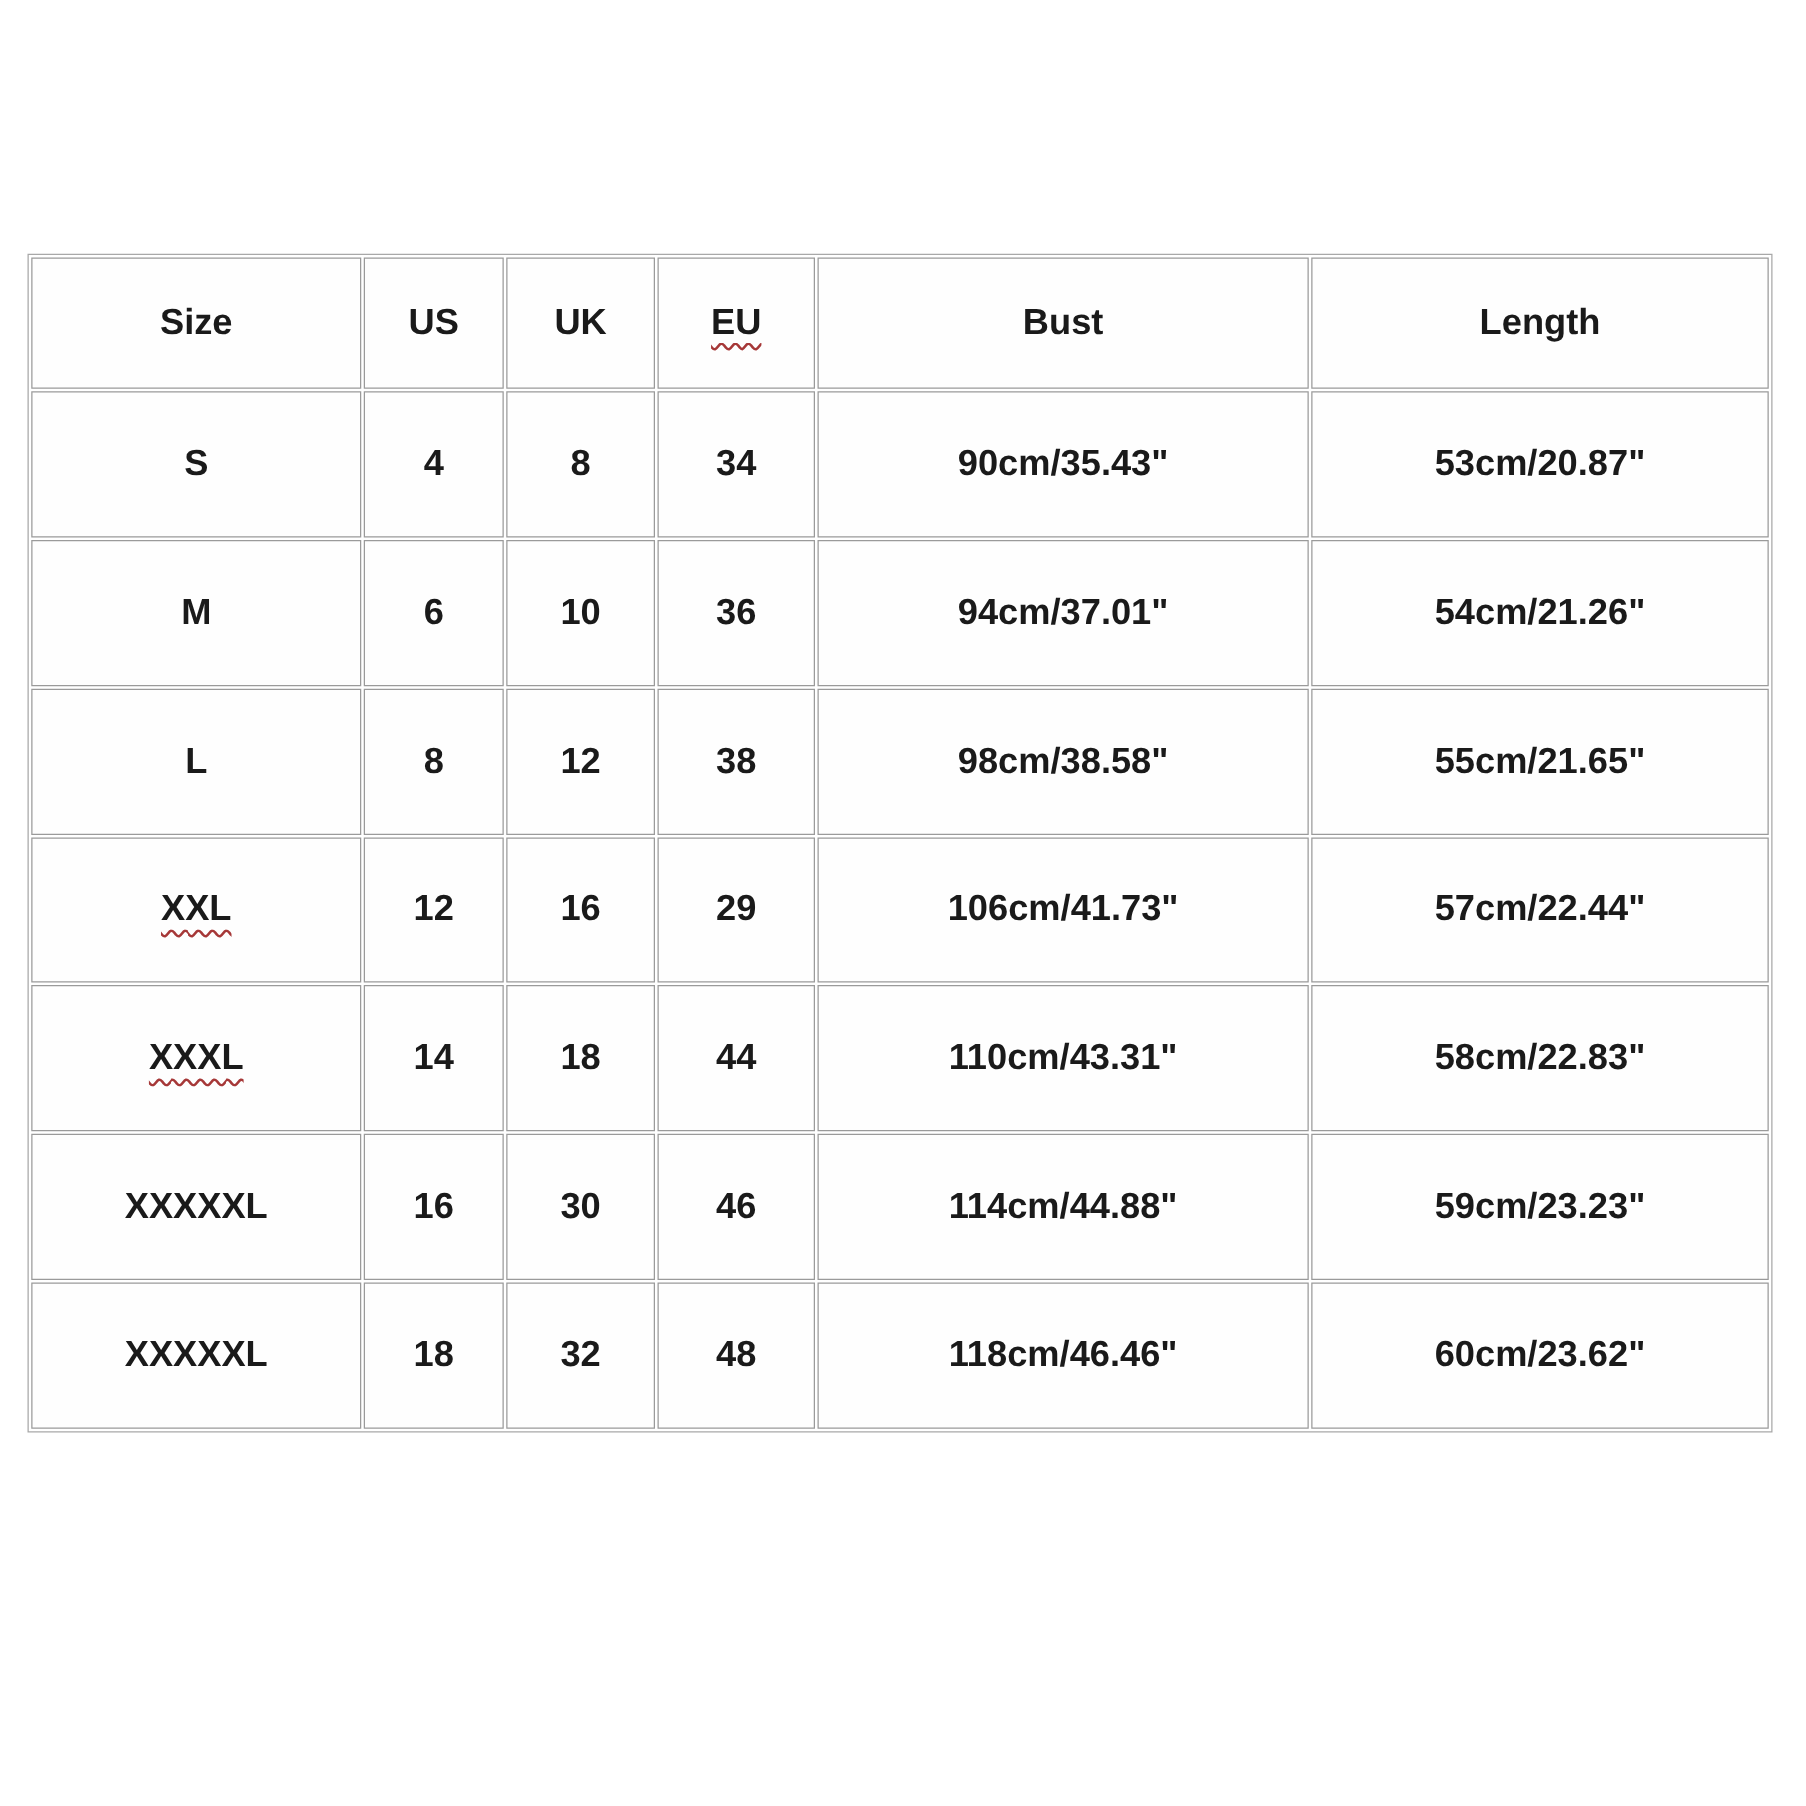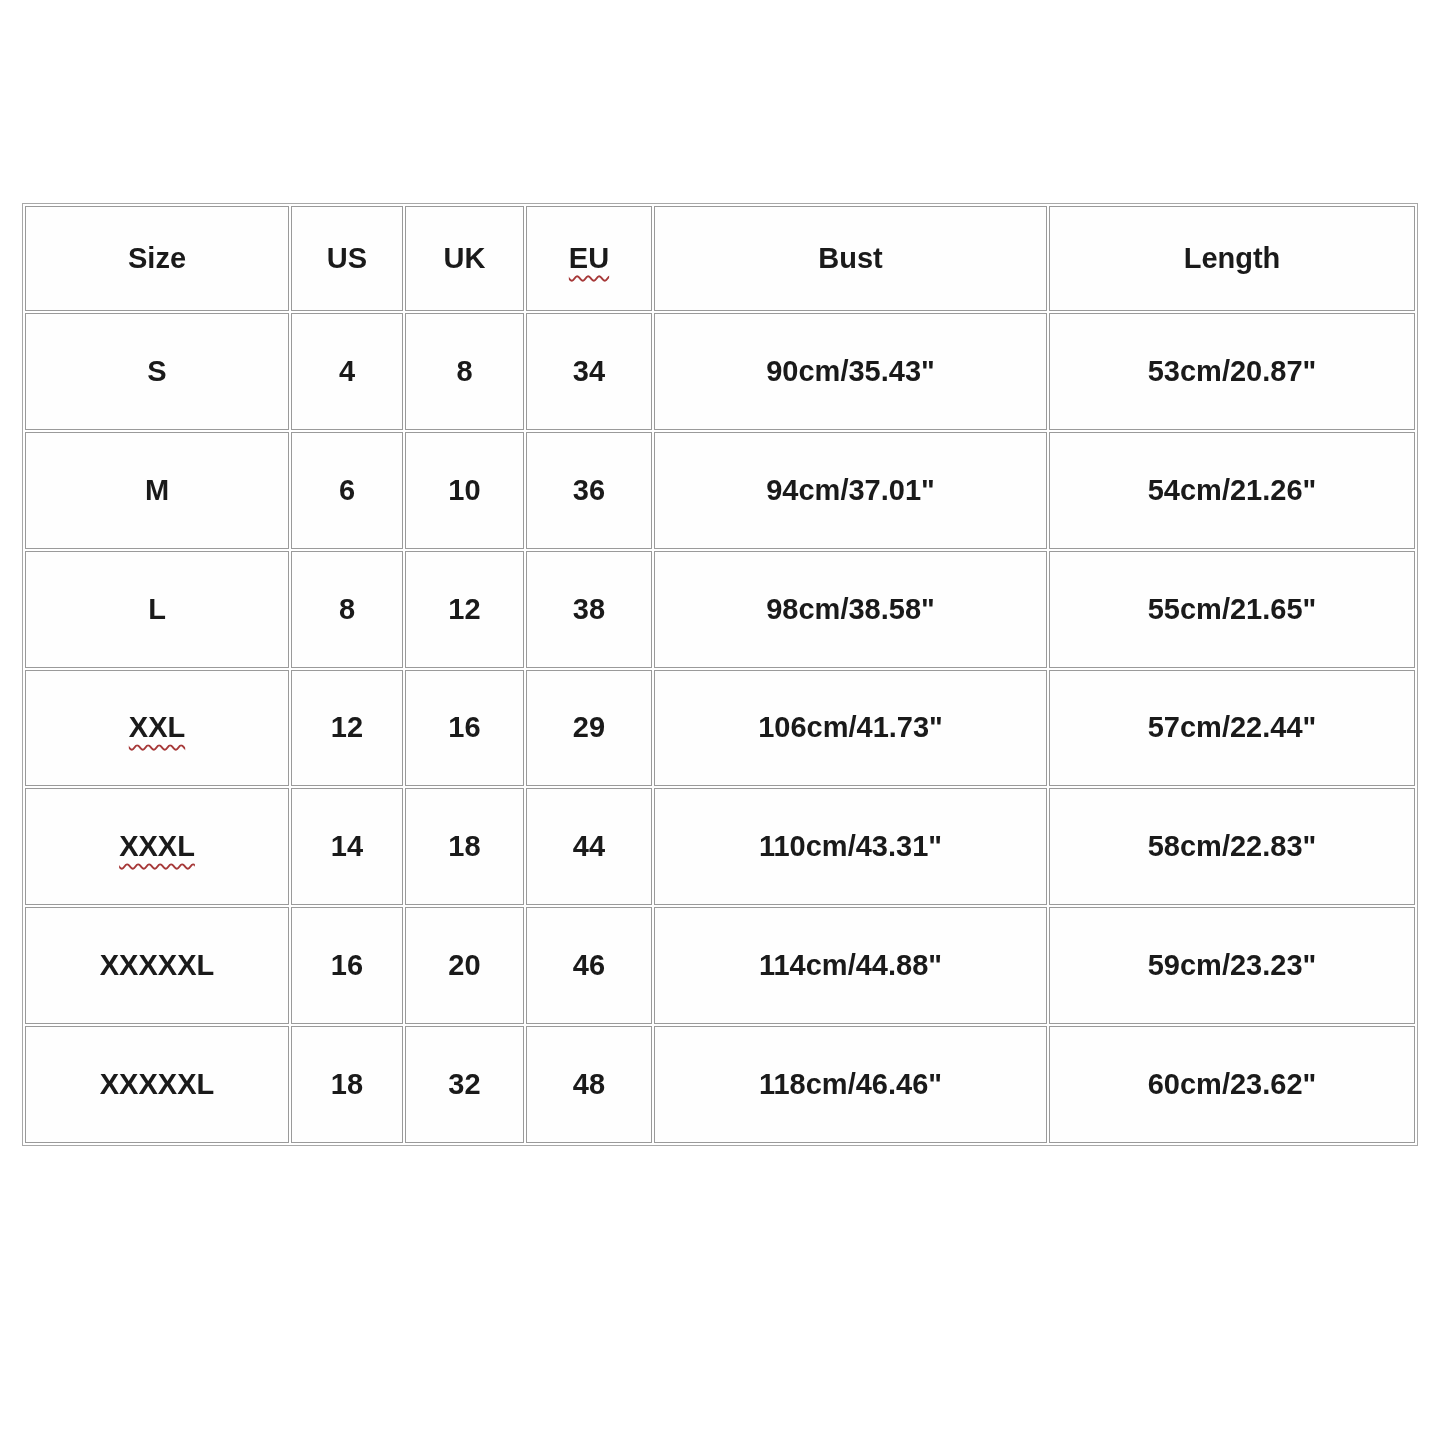--- a/index.html
+++ b/index.html
@@ -110,21 +110,21 @@
         <td><span class="cell-text misspelled">XXXL</span></td>
         <td><span class="cell-text">14</span></td>
         <td><span class="cell-text">18</span></td>
         <td><span class="cell-text">44</span></td>
         <td><span class="cell-text">110cm/43.31"</span></td>
         <td><span class="cell-text">58cm/22.83"</span></td>
       </tr>
       <tr class="data-row">
         <td><span class="cell-text">XXXXXL</span></td>
         <td><span class="cell-text">16</span></td>
-        <td><span class="cell-text">20</span></td>
+        <td><span class="cell-text">30</span></td>
         <td><span class="cell-text">46</span></td>
         <td><span class="cell-text">114cm/44.88"</span></td>
         <td><span class="cell-text">59cm/23.23"</span></td>
       </tr>
       <tr class="data-row">
         <td><span class="cell-text">XXXXXL</span></td>
         <td><span class="cell-text">18</span></td>
         <td><span class="cell-text">32</span></td>
         <td><span class="cell-text">48</span></td>
         <td><span class="cell-text">118cm/46.46"</span></td>

